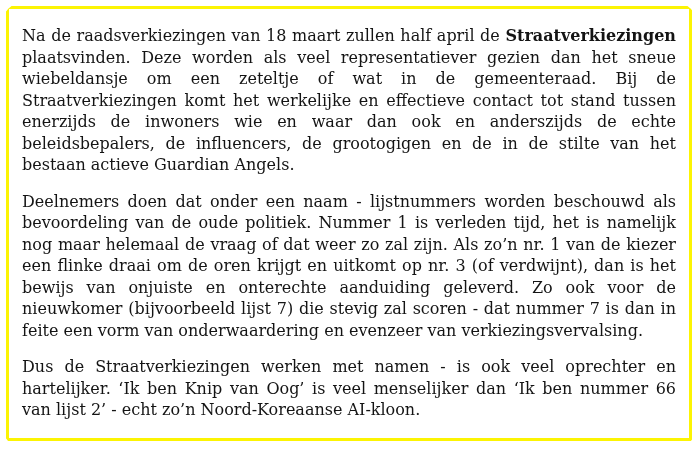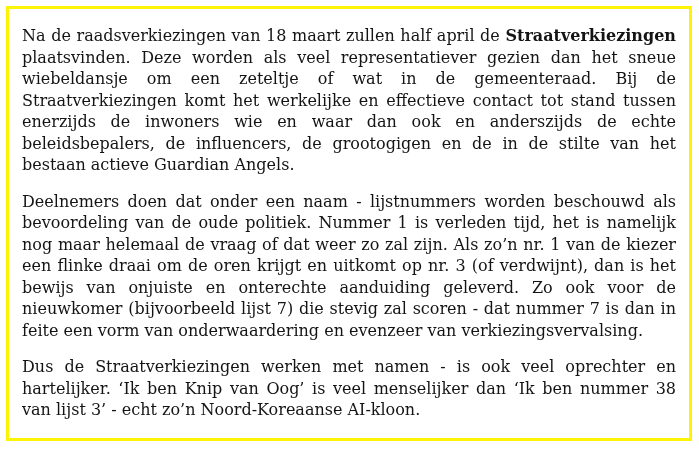--- a/index.html
+++ b/index.html
@@ -8,20 +8,21 @@
     background: #ffffff;
   }
   .page {
     position: relative;
     width: 699px;
     height: 450px;
     background: #ffffff;
     box-sizing: border-box;
     padding: 6px 7px 9px 6px;
     overflow: hidden;
+    border-radius: 29px;
   }
   .frame {
     box-sizing: border-box;
     width: 100%;
     height: 100%;
     border: 3px solid #fcf403;
     background: #ffffff;
     padding: 16px 13px 10px 13px;
     overflow: hidden;
   }
@@ -47,19 +48,19 @@
 <body>
 
 <div class="page">
   <div class="frame">
     <div class="doc">
 
       <p><span>Na de raadsverkiezingen van 18 maart zullen half april de </span><span class="bold">Straatverkiezingen</span><span> plaatsvinden. Deze worden als veel representatiever gezien dan het sneue wiebeldansje om een zeteltje of wat in de gemeenteraad. Bij de Straatverkiezingen komt het werkelijke en effectieve contact tot stand tussen enerzijds de inwoners wie en waar dan ook en anderszijds de echte beleidsbepalers, de influencers, de grootogigen en de in de stilte van het bestaan actieve Guardian Angels.</span></p>
 
       <p>Deelnemers doen dat onder een naam - lijstnummers worden beschouwd als bevoordeling van de oude politiek. Nummer 1 is verleden tijd, het is namelijk nog maar helemaal de vraag of dat weer zo zal zijn. Als zo’n nr. 1 van de kiezer een flinke draai om de oren krijgt en uitkomt op nr. 3 (of verdwijnt), dan is het bewijs van onjuiste en onterechte aanduiding geleverd. Zo ook voor de nieuwkomer (bijvoorbeeld lijst 7) die stevig zal scoren - dat nummer 7 is dan in feite een vorm van onderwaardering en evenzeer van verkiezingsvervalsing.</p>
 
-      <p>Dus de Straatverkiezingen werken met namen - is ook veel oprechter en hartelijker. ‘Ik ben Knip van Oog’ is veel menselijker dan ‘Ik ben nummer 38 van lijst 3’ - echt zo’n Noord-Koreaanse AI-kloon.</p>
+      <p>Dus de Straatverkiezingen werken met namen - is ook veel oprechter en hartelijker. ‘Ik ben Knip van Oog’ is veel menselijker dan ‘Ik ben nummer 66 van lijst 2’ - echt zo’n Noord-Koreaanse AI-kloon.</p>
 
       <p class="last">Bijgaand de programmapunten van Lijst Oog.</p>
 
     </div>
   </div>
 </div>
 
 </body></html>

